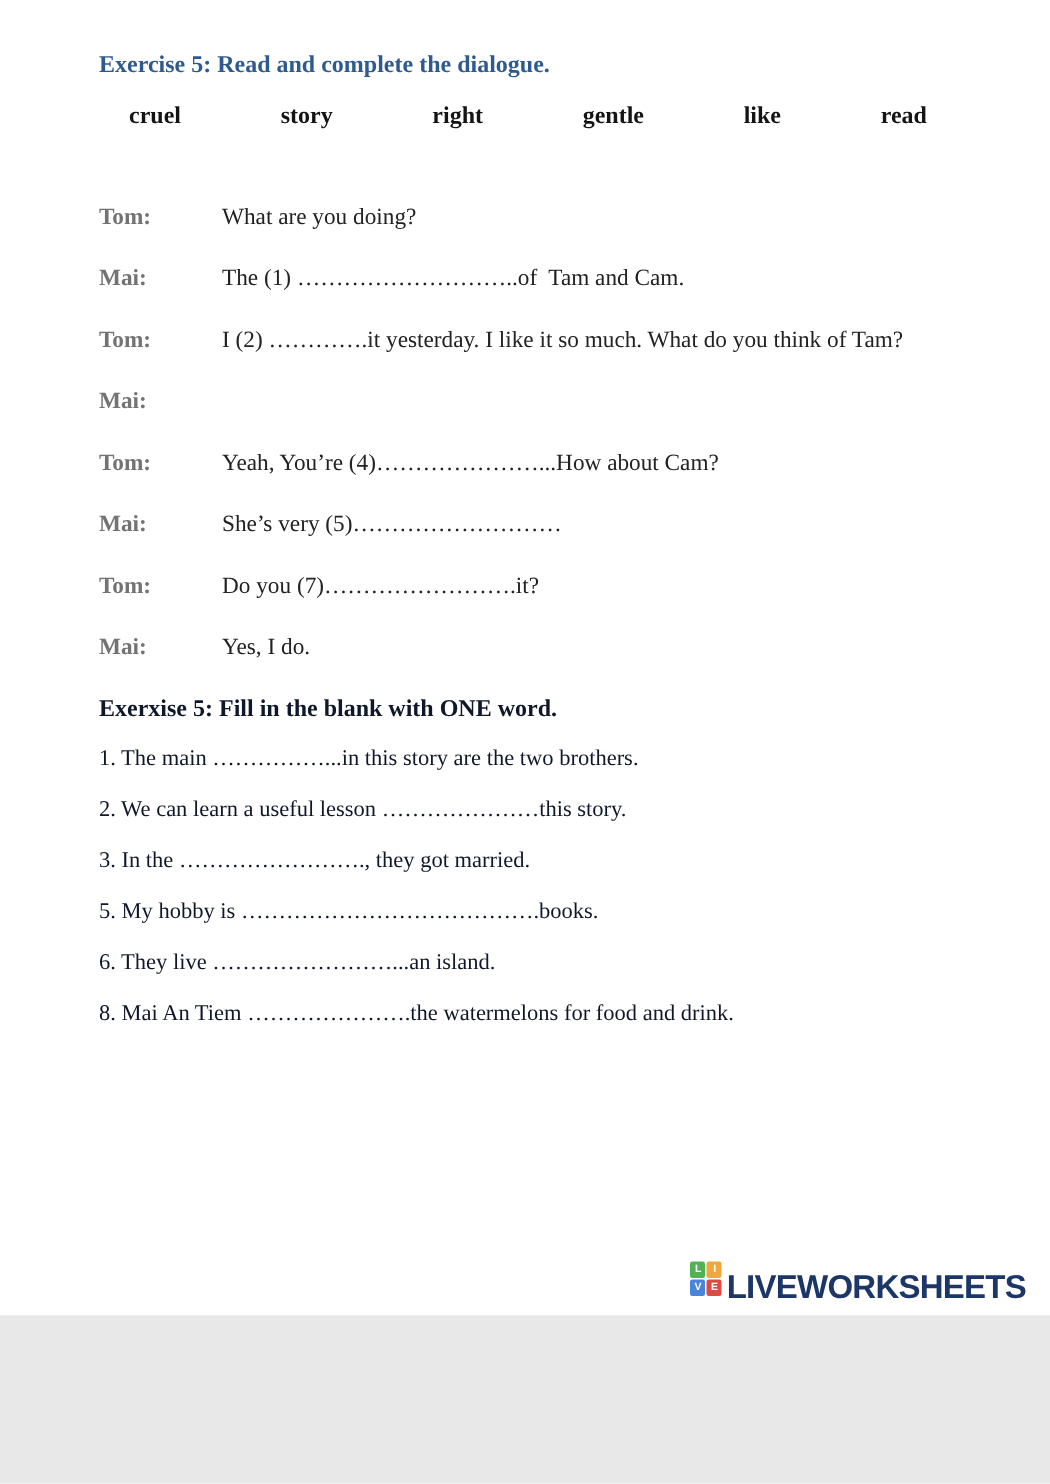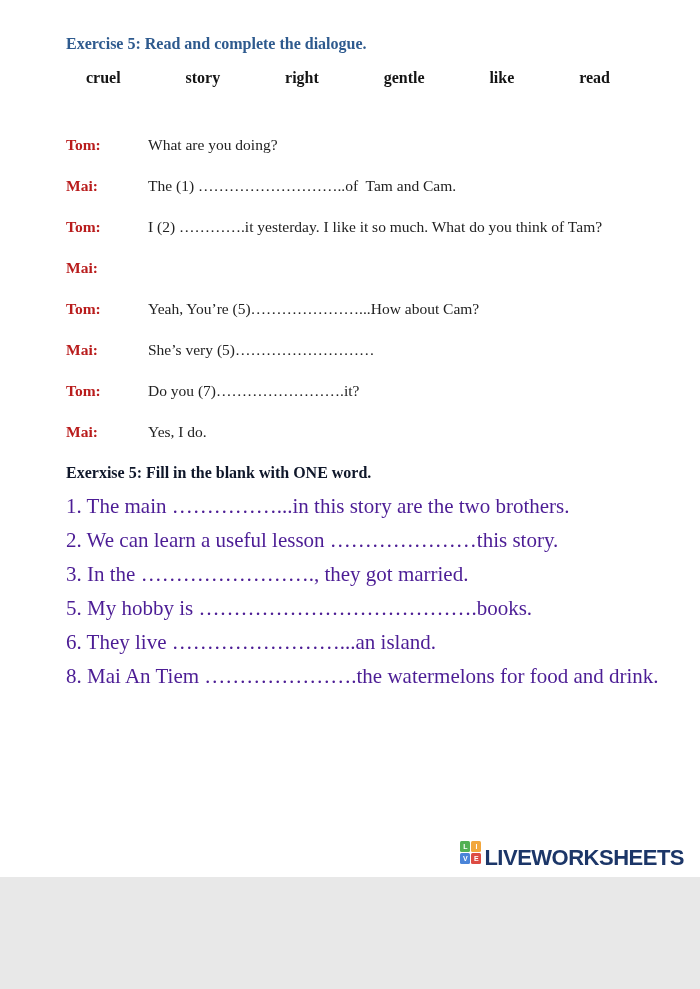--- a/index.html
+++ b/index.html
@@ -18,58 +18,58 @@
   .heading {
     margin: 0 40px 0 66px;
     font-size: 16px;
     line-height: 20px;
     font-weight: bold;
     color: #2e5a8e;
   }
   .word-bank {
     display: flex;
     justify-content: space-between;
-    margin: 14px 12px 0 0;
+    margin: 14px 4px 0 0;
     padding: 0 78px 0 86px;
     font-size: 16px;
     line-height: 20px;
     font-weight: bold;
     color: #141414;
   }
   .dialogue { margin: 47px 30px 0 66px; }
   .dialogue-row {
     display: flex;
     align-items: flex-start;
     margin-bottom: 21px;
     font-size: 15.5px;
     line-height: 20px;
   }
   .speaker {
     flex: 0 0 82px;
     font-weight: bold;
-    color: #b91c1c;
+    color: #737373;
   }
   .utterance {
     flex: 1;
     white-space: pre-wrap;
     color: #222222;
   }
   .heading-2 {
     margin: 16px 40px 0 66px;
     font-size: 16px;
     line-height: 20px;
     font-weight: bold;
     color: #0f172a;
   }
   .sentences { margin: 13px 30px 0 66px; }
   .sentence {
-    font-size: 21px;
+    font-size: 15px;
     line-height: 20px;
     margin-bottom: 14px;
-    color: #4c1d95;
+    color: #0f172a;
     white-space: pre-wrap;
   }
   .footer-brand {
     position: absolute;
     right: 16px;
     bottom: 8px;
     display: flex;
     align-items: center;
   }
   .logo-grid {
@@ -127,21 +127,21 @@
     </div>
     <div class="dialogue-row">
       <span class="speaker">Tom:</span>
       <span class="utterance">I (2) ………….it yesterday. I like it so much. What do you think of Tam?</span>
     </div>
     <div class="dialogue-row">
       <span class="speaker">Mai:</span>
     </div>
     <div class="dialogue-row">
       <span class="speaker">Tom:</span>
-      <span class="utterance">Yeah, You’re (5)…………………...How about Cam?</span>
+      <span class="utterance">Yeah, You’re (4)…………………...How about Cam?</span>
     </div>
     <div class="dialogue-row">
       <span class="speaker">Mai:</span>
       <span class="utterance">She’s very (5)………………………</span>
     </div>
     <div class="dialogue-row">
       <span class="speaker">Tom:</span>
       <span class="utterance">Do you (7)…………………….it?</span>
     </div>
     <div class="dialogue-row">

